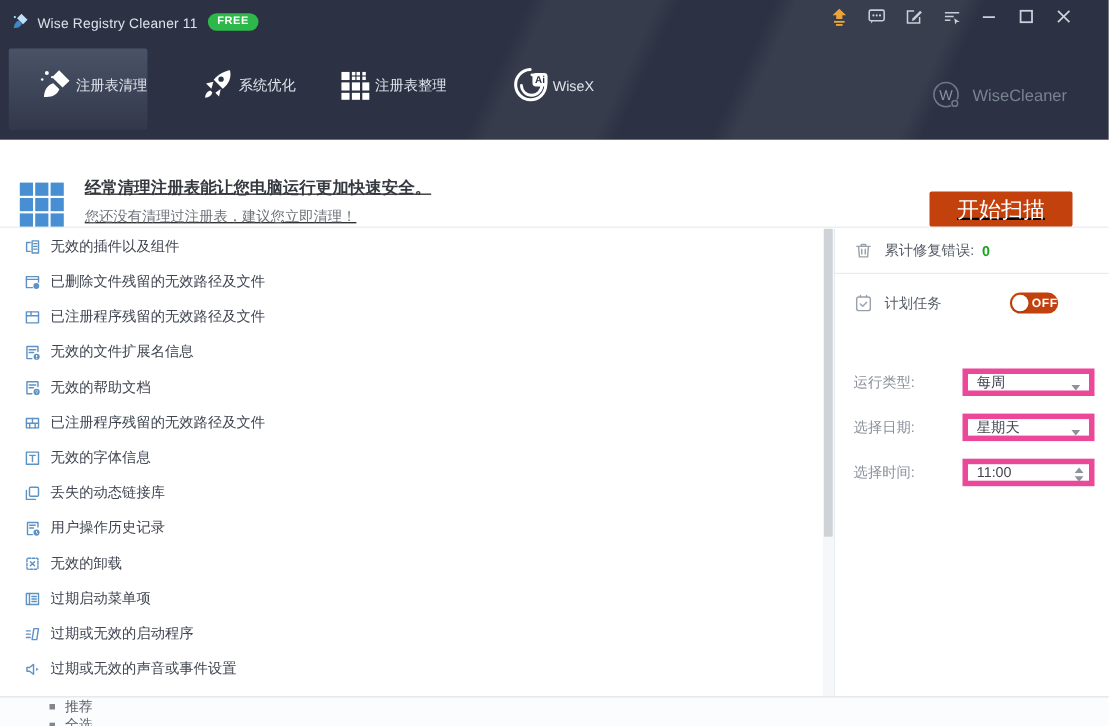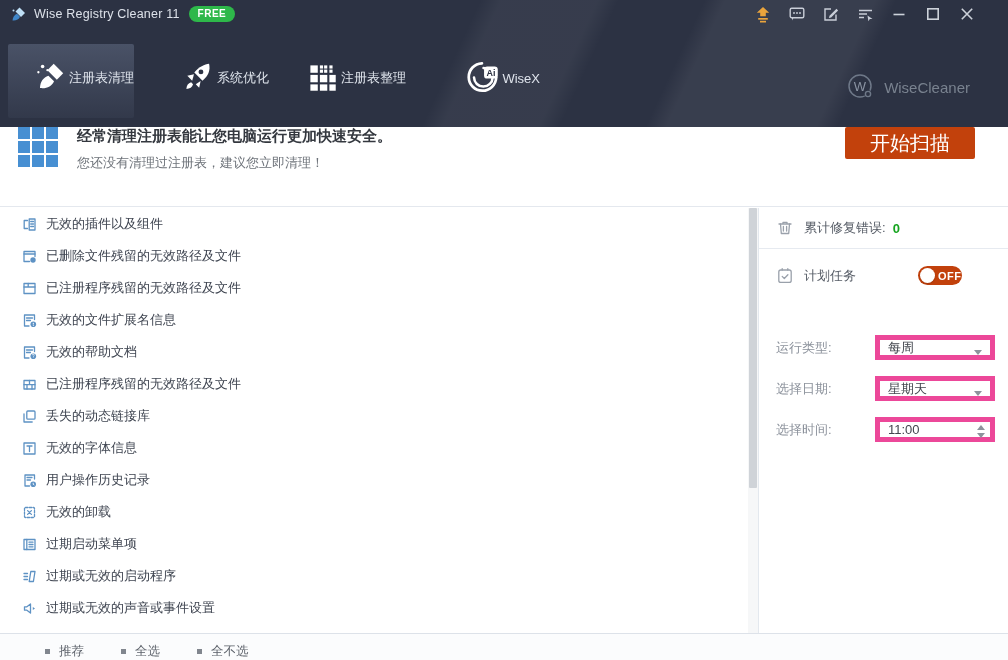--- a/index.html
+++ b/index.html
@@ -8,42 +8,42 @@
   .window { position:relative; width:1008px; height:660px; overflow:hidden; background:#fff; }
 
   
   .chrome {
     height:127px;
     background:
       linear-gradient(115deg, rgba(255,255,255,0) 45%, rgba(255,255,255,.05) 47%, rgba(255,255,255,.05) 56%, rgba(255,255,255,0) 58%, rgba(255,255,255,0) 66%, rgba(255,255,255,.06) 68%, rgba(255,255,255,.06) 82%, rgba(255,255,255,0) 84%),
       #2c3243;
     position:relative;
   }
-  .titlebar { height:28px; display:flex; align-items:center; padding:0 24px 0 10px; }
+  .titlebar { height:28px; display:flex; align-items:flex-end; padding:0 24px 0 10px; }
   .app-logo { width:17px; height:17px; margin-right:7px; flex:0 0 auto; }
   .app-title { color:#dde2ea; font-size:12.5px; letter-spacing:.2px; }
   .free-badge { margin-left:9px; background:#2eb84a; color:#fff; font-size:10px; font-weight:bold;
     padding:2px 9px 3px; border-radius:9px; letter-spacing:.5px; }
   .tb-controls { margin-left:auto; display:flex; align-items:center; }
   .tb-btn { width:34px; height:26px; display:flex; align-items:center; justify-content:center; cursor:pointer; }
   .tb-btn svg { display:block; }
 
   
   .nav { position:absolute; left:0; right:0; top:28px; bottom:0; display:flex; align-items:flex-start; }
   .tab { width:126px; height:74px; margin-top:16px; border-radius:2px; display:flex; flex-direction:row;
     align-items:center; justify-content:flex-end; padding-bottom:8px; cursor:pointer; }
   .tab .ticon { height:40px; display:flex; align-items:center; justify-content:center; }
   .tab .tlabel { color:#dfe4ec; font-size:13px; margin-top:2px; }
   .tab.active { background:linear-gradient(180deg, rgba(150,165,195,.28), rgba(150,165,195,.06)); }
   .tab1 { margin-left:8px; } .tab2 { margin-left:9px; } .tab3 { margin-left:11px; } .tab4 { margin-left:8px; }
   .brand { position:absolute; right:38px; top:44px; display:flex; align-items:center; color:#7c8595; cursor:pointer; }
   .brand-name { font-size:15px; margin-left:8px; color:#79828f; }
 
   
-  .banner { height:80px; background:#fff; border-bottom:1px solid #e4e8ee; display:flex; align-items:flex-start; padding:0 33px 0 18px; }
+  .banner { height:80px; background:#fff; border-bottom:1px solid #e4e8ee; display:flex; align-items:flex-end; padding:0 33px 0 18px;text-decoration:underline; }
   .grid-logo { width:40px; height:40px; display:grid; grid-template-columns:repeat(3,12px); grid-template-rows:repeat(3,12px); gap:2px; }
   .grid-logo span { background:#478fd2; }
   .banner-text { margin-left:19px; }
   .banner-headline { font-size:15px; font-weight:bold; color:#34383f; margin-bottom:8px; }
   .banner-subline { font-size:13px; color:#6e737a; }
   .scan-btn { margin-left:auto; width:130px; height:32px; background:#c2410c; color:#fff; font-size:20px;
     border:none; border-radius:2px; cursor:pointer; font-family:inherit; }
 
   
   .content { position:absolute; top:208px; bottom:27px; left:0; right:0; display:flex; }
@@ -73,21 +73,21 @@
   .select, .time-input { margin-left:auto; margin-right:13px; width:120px; height:25px; border:5px solid #ec4899;
     background:#fff; display:flex; align-items:center; padding-left:8px; font-size:13px; color:#42464e; cursor:pointer; position:relative; }
   .select::after { content:""; position:absolute; right:8px; top:10px; border-left:4px solid transparent;
     border-right:4px solid transparent; border-top:5px solid #8d939c; }
   .spinner { position:absolute; right:5px; top:3px; display:flex; flex-direction:column; gap:3px; }
   .spin-up { width:0; height:0; border-left:4px solid transparent; border-right:4px solid transparent; border-bottom:5px solid #8d939c; cursor:pointer; }
   .spin-down { width:0; height:0; border-left:4px solid transparent; border-right:4px solid transparent; border-top:5px solid #8d939c; cursor:pointer; }
 
   
   .footer { position:absolute; left:0; right:0; bottom:0; height:27px; background:#fbfcfd; border-top:1px solid #dde2e9;
-    display:flex; align-items:flex-end; padding-left:45px; }
+    display:flex; align-items:flex-start; padding-left:45px;flex-direction:column; }
   .footer-item { display:flex; align-items:center; margin-right:37px; cursor:pointer; }
   .bullet { width:5px; height:5px; background:#81868e; margin-right:9px; }
   .footer-item span.flabel { font-size:12.5px; color:#5b6069; }
 
   .ic-stroke { stroke:#5e92c4; stroke-width:1.3; fill:none; stroke-linejoin:round; stroke-linecap:round; }
   .ic-fill { fill:#5e92c4; stroke:none; }
   .gray-stroke { stroke:#9aa1ab; stroke-width:1.3; fill:none; stroke-linejoin:round; stroke-linecap:round; }
   .tb-stroke { stroke:#c9ced8; stroke-width:1.4; fill:none; }
 </style>
 </head>
@@ -287,31 +287,31 @@
       </div>
       <div class="list-item">
         <svg width="15" height="15" viewBox="0 0 15 15">
           <rect x="2" y="3.5" width="11" height="8.5" class="ic-stroke"></rect>
             <path d="M2 7.7h11M7.5 3.5v4.2M5 7.7v4.3M10 7.7v4.3" class="ic-stroke"></path>
         </svg>
         <span class="item-label">已注册程序残留的无效路径及文件</span>
       </div>
       <div class="list-item">
         <svg width="15" height="15" viewBox="0 0 15 15">
+          <rect x="2" y="2" width="11" height="11" class="ic-stroke"></rect>
+            <path d="M5 5h5M7.5 5v5.5" class="ic-stroke"></path>
+        </svg>
+        <span class="item-label">无效的字体信息</span>
+      </div>
+      <div class="list-item">
+        <svg width="15" height="15" viewBox="0 0 15 15">
           <rect x="4.8" y="2" width="8.2" height="8.2" rx="1" class="ic-stroke"></rect>
             <path d="M10.2 13H2V4.8" class="ic-stroke"></path>
         </svg>
         <span class="item-label">丢失的动态链接库</span>
-      </div>
-      <div class="list-item">
-        <svg width="15" height="15" viewBox="0 0 15 15">
-          <rect x="2" y="2" width="11" height="11" class="ic-stroke"></rect>
-            <path d="M5 5h5M7.5 5v5.5" class="ic-stroke"></path>
-        </svg>
-        <span class="item-label">无效的字体信息</span>
       </div>
       <div class="list-item">
         <svg width="15" height="15" viewBox="0 0 15 15">
           <path d="M12.5 6V2H3v11h4.5" class="ic-stroke"></path>
             <path d="M5 4.5h5M5 7h3.5" class="ic-stroke"></path>
           <circle cx="11.2" cy="11.2" r="2.8" class="ic-fill"></circle>
             <path d="M11.2 9.8v1.5l1.1.7" stroke="#fff" stroke-width=".9" fill="none"></path>
         </svg>
         <span class="item-label">用户操作历史记录</span>
       </div>

